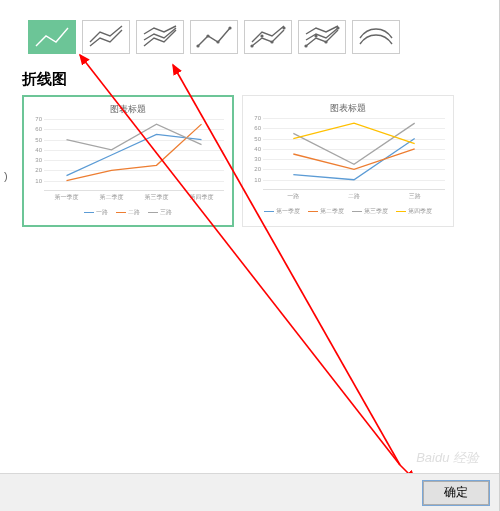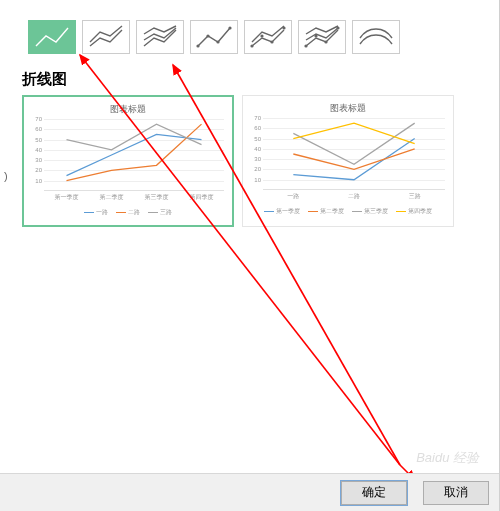--- a/index.html
+++ b/index.html
@@ -292,14 +292,13 @@
   </defs>
   <line x1="400" y1="465" x2="80" y2="55" stroke="#ff0000" stroke-width="1.6" marker-end="url(#ah)"></line>
   <line x1="400" y1="465" x2="173" y2="65" stroke="#ff0000" stroke-width="1.6" marker-end="url(#ah)"></line>
   <line x1="400" y1="465" x2="415" y2="480" stroke="#ff0000" stroke-width="1.6" marker-end="url(#ah)"></line>
 </svg>
 
 <div class="watermark">Baidu 经验</div>
 
 <div class="footer">
   <button class="dlg-btn primary">确定</button>
-  <button class="dlg-btn">取消</button>
 </div>
 
 </body></html>

